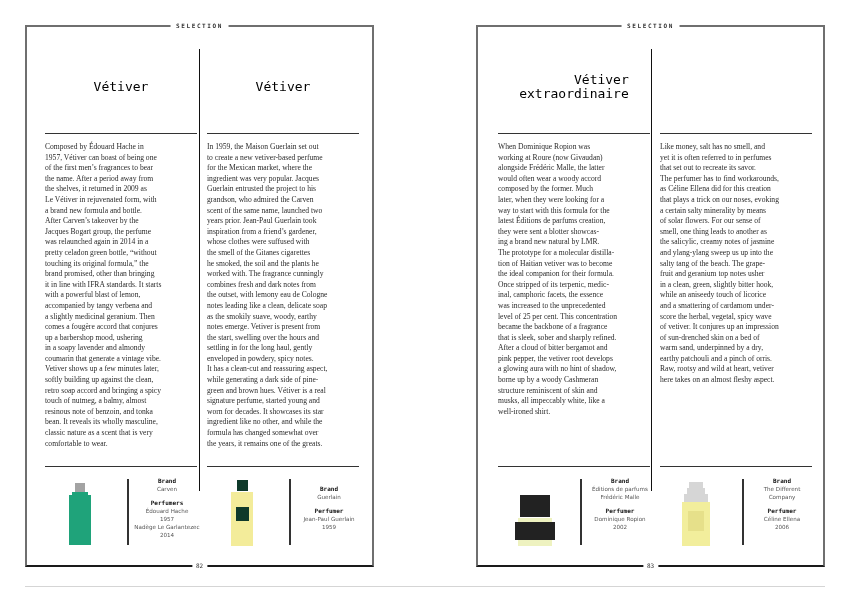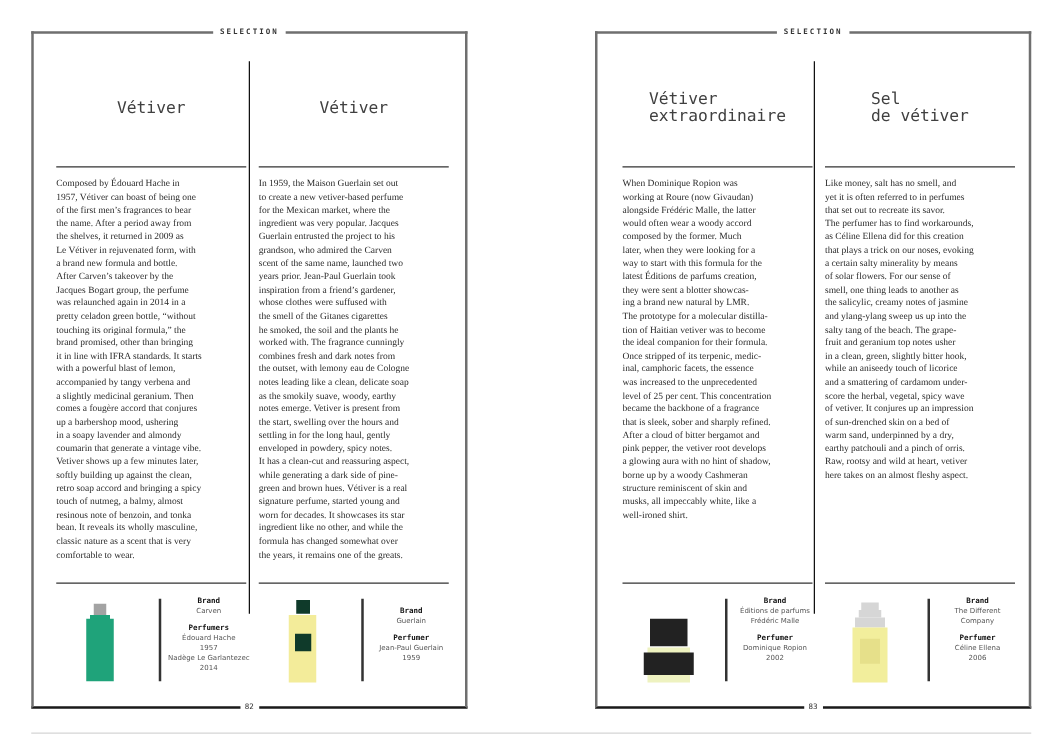--- a/index.html
+++ b/index.html
@@ -26,23 +26,23 @@
     font-family: "DejaVu Sans Mono", monospace; font-size: 6px; color: #333; line-height: 10px;
   }
   .divider {
     position: absolute; top: 22px; width: 1px; height: 442px; background: #111;
   }
   .col {
     position: absolute; top: 0; width: 152px; height: 100%;
   }
   .col-title {
     position: absolute; top: 30px; left: 0; width: 100%; height: 60px;
-    display: flex; align-items: center; justify-content: center; text-align: left;
+    display: flex; align-items: center; justify-content: center; text-align: right;
     font-family: "DejaVu Sans Mono", monospace; font-size: 13px; line-height: 14px;
-    color: #404040; white-space: pre-line;
+    color: #000000; white-space: pre-line;
   }
   .rule {
     position: absolute; left: 0; width: 100%; height: 1px; background: #333;
   }
   .rule.top { top: 106px; }
   .rule.bottom { top: 439px; }
   .col-body {
     position: absolute; top: 115px; left: 0; width: 100%;
     font-size: 7.6px; line-height: 10.6px; color: #2a2a2a;
     white-space: pre-line;
@@ -229,22 +229,20 @@
 Frédéric Malle</div>
         <div class="gap"></div>
         <div class="lbl">Perfumer</div>
         <div>Dominique Ropion</div>
         <div>2002</div>
       </div>
     </div>
   </div>
 
   <div class="col" style="left:182px;">
-    <div class="col-title">Sel
-de vétiver</div>
     <div class="rule top"></div>
     <div class="col-body">Like money, salt has no smell, and
 yet it is often referred to in perfumes
 that set out to recreate its savor.
 The perfumer has to find workarounds,
 as Céline Ellena did for this creation
 that plays a trick on our noses, evoking
 a certain salty minerality by means
 of solar flowers. For our sense of
 smell, one thing leads to another as

